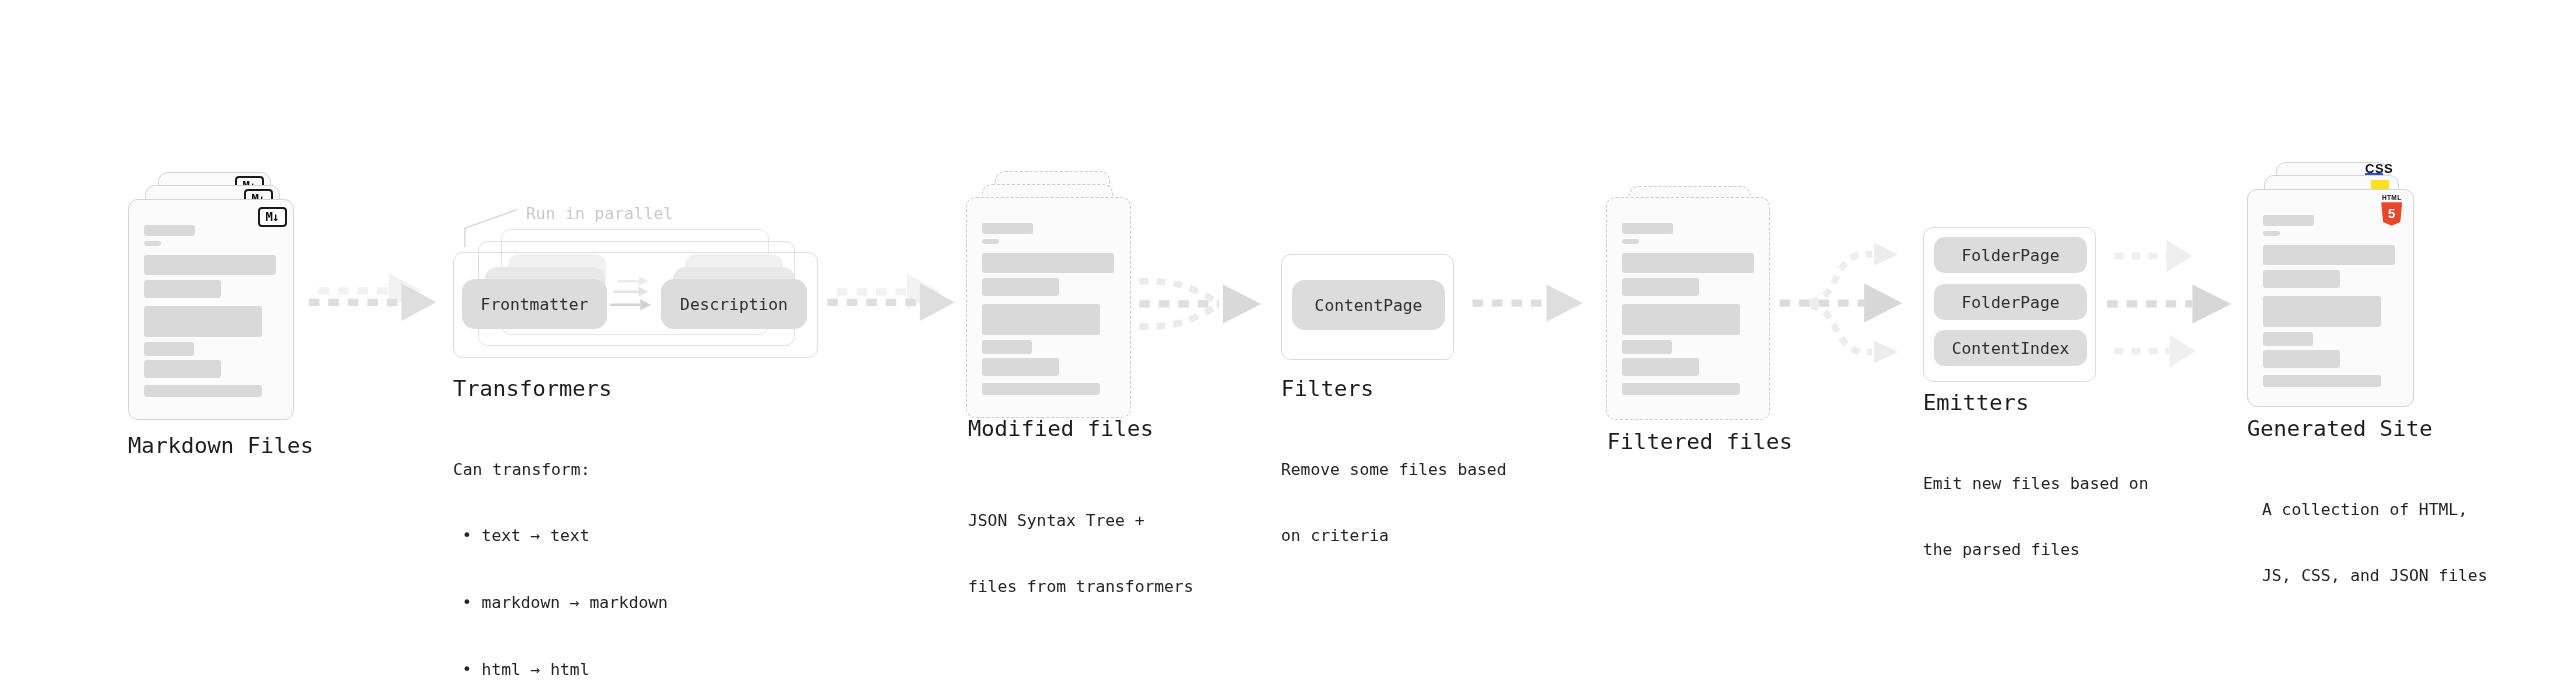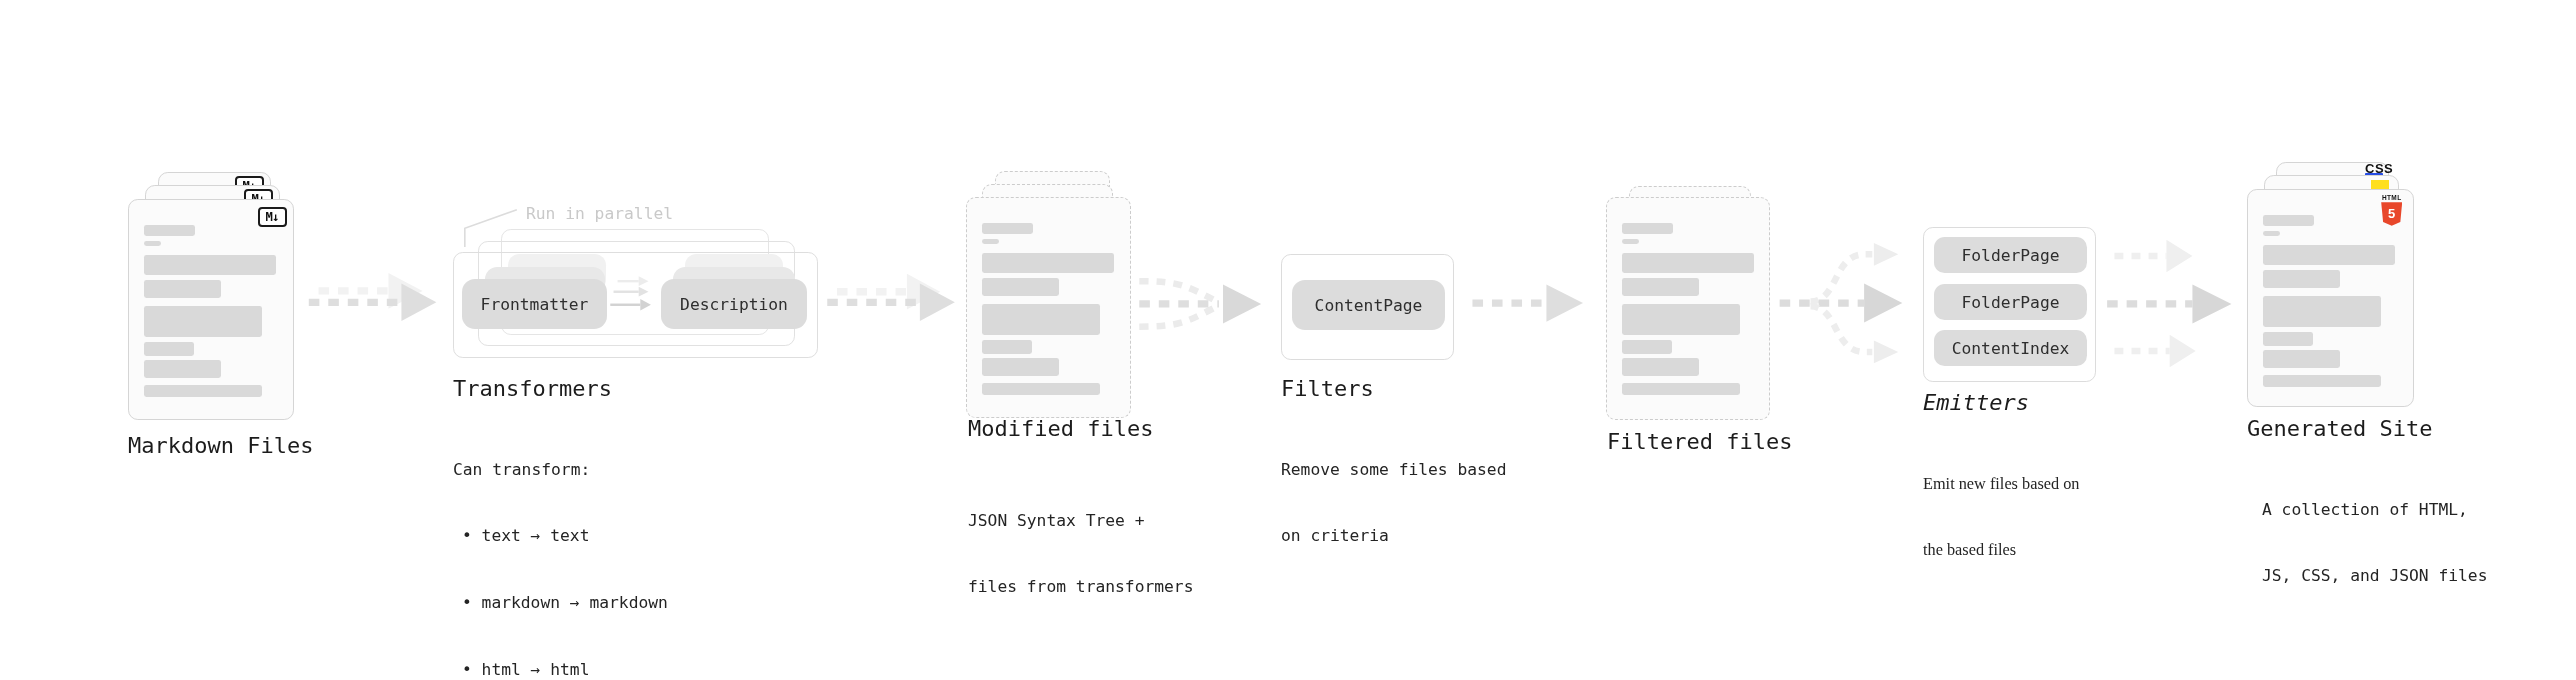--- a/index.html
+++ b/index.html
@@ -220,24 +220,24 @@
         </div>
     </div>
     <div class="title" style="left:1607px;top:427px;text-align:right;">Filtered files</div>
   </div>
 
   <div>
     <div class="gbox filled" style="left:1923px;top:227px;width:173px;height:155px;"></div>
     <div class="pill" style="left:1934px;top:237px;width:153px;height:36px;border-radius:10.6px;">FolderPage</div>
     <div class="pill" style="left:1934px;top:284px;width:153px;height:36px;border-radius:10.6px;">FolderPage</div>
     <div class="pill" style="left:1934px;top:330px;width:153px;height:36px;border-radius:10.6px;">ContentIndex</div>
-    <div class="title" style="left:1923px;top:388px;font-style:italic;">Emitters</div>
-    <div class="desc" style="left:1923px;top:428px;font-family:Liberation Serif, serif;">
+    <div class="title" style="left:1923px;top:388px;">Emitters</div>
+    <div class="desc" style="left:1923px;top:428px;">
       <div>Emit new files based on</div>
-      <div>the based files</div>
+      <div>the parsed files</div>
     </div>
   </div>
 
   <div>
     <div class="fcard solid" style="left:2276px;top:162px;width:113px;height:49px;">
       <div class="css-badge">
         <div class="css-word">CSS</div>
         <div class="css-bar"></div>
       </div>
     </div>

